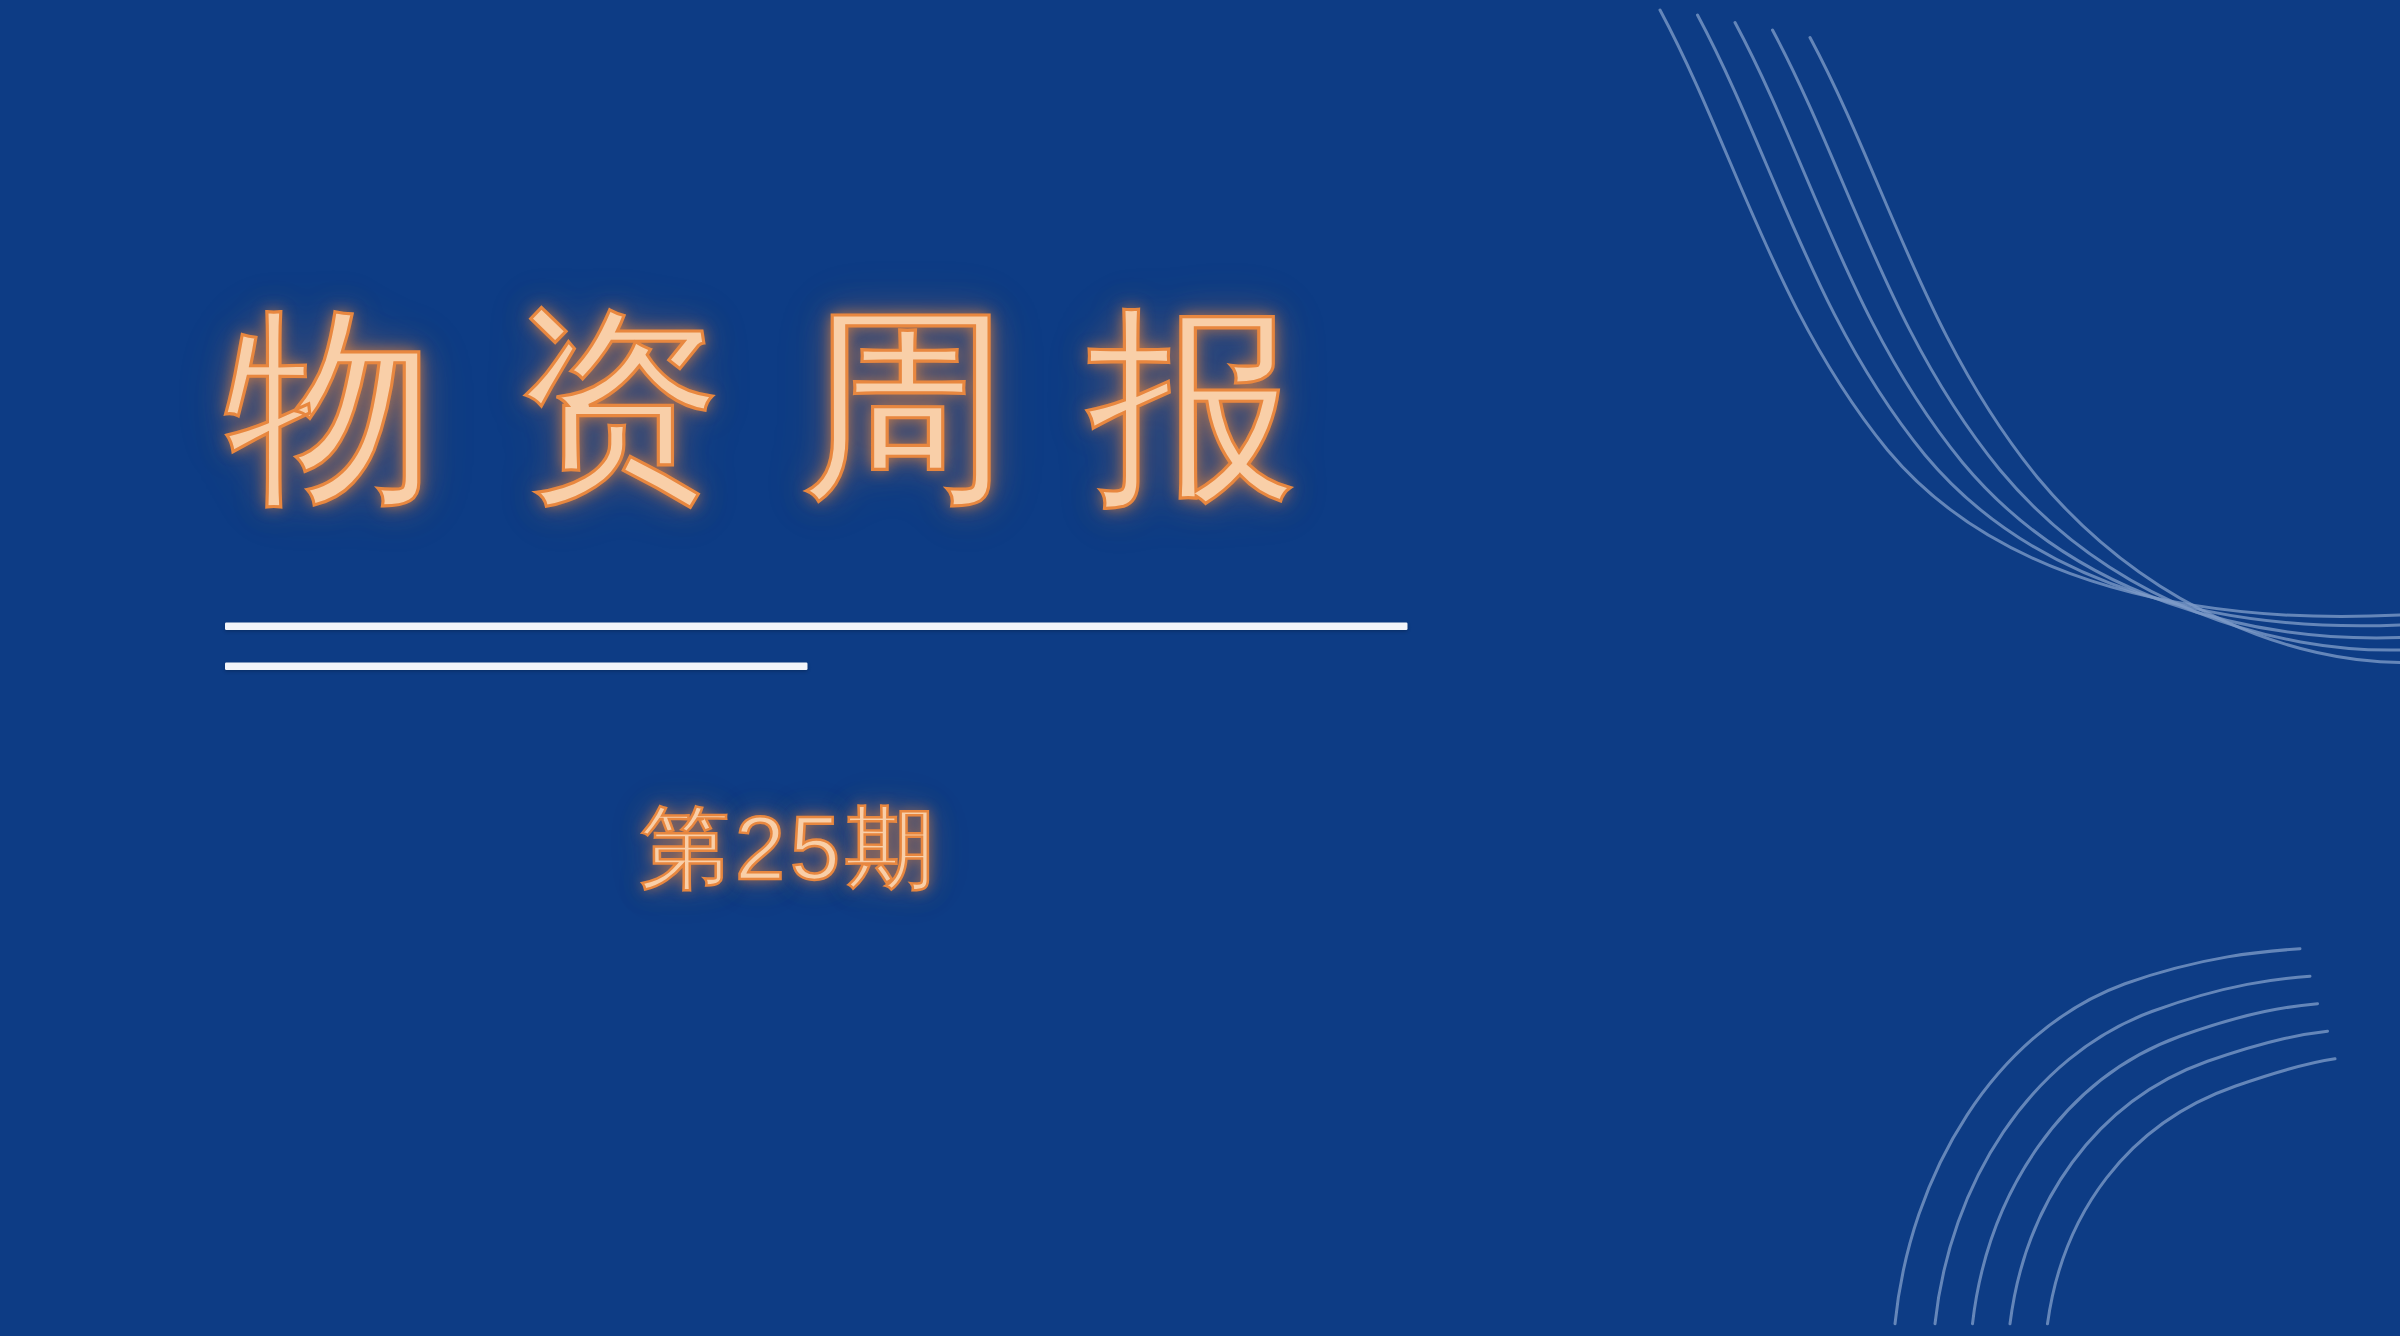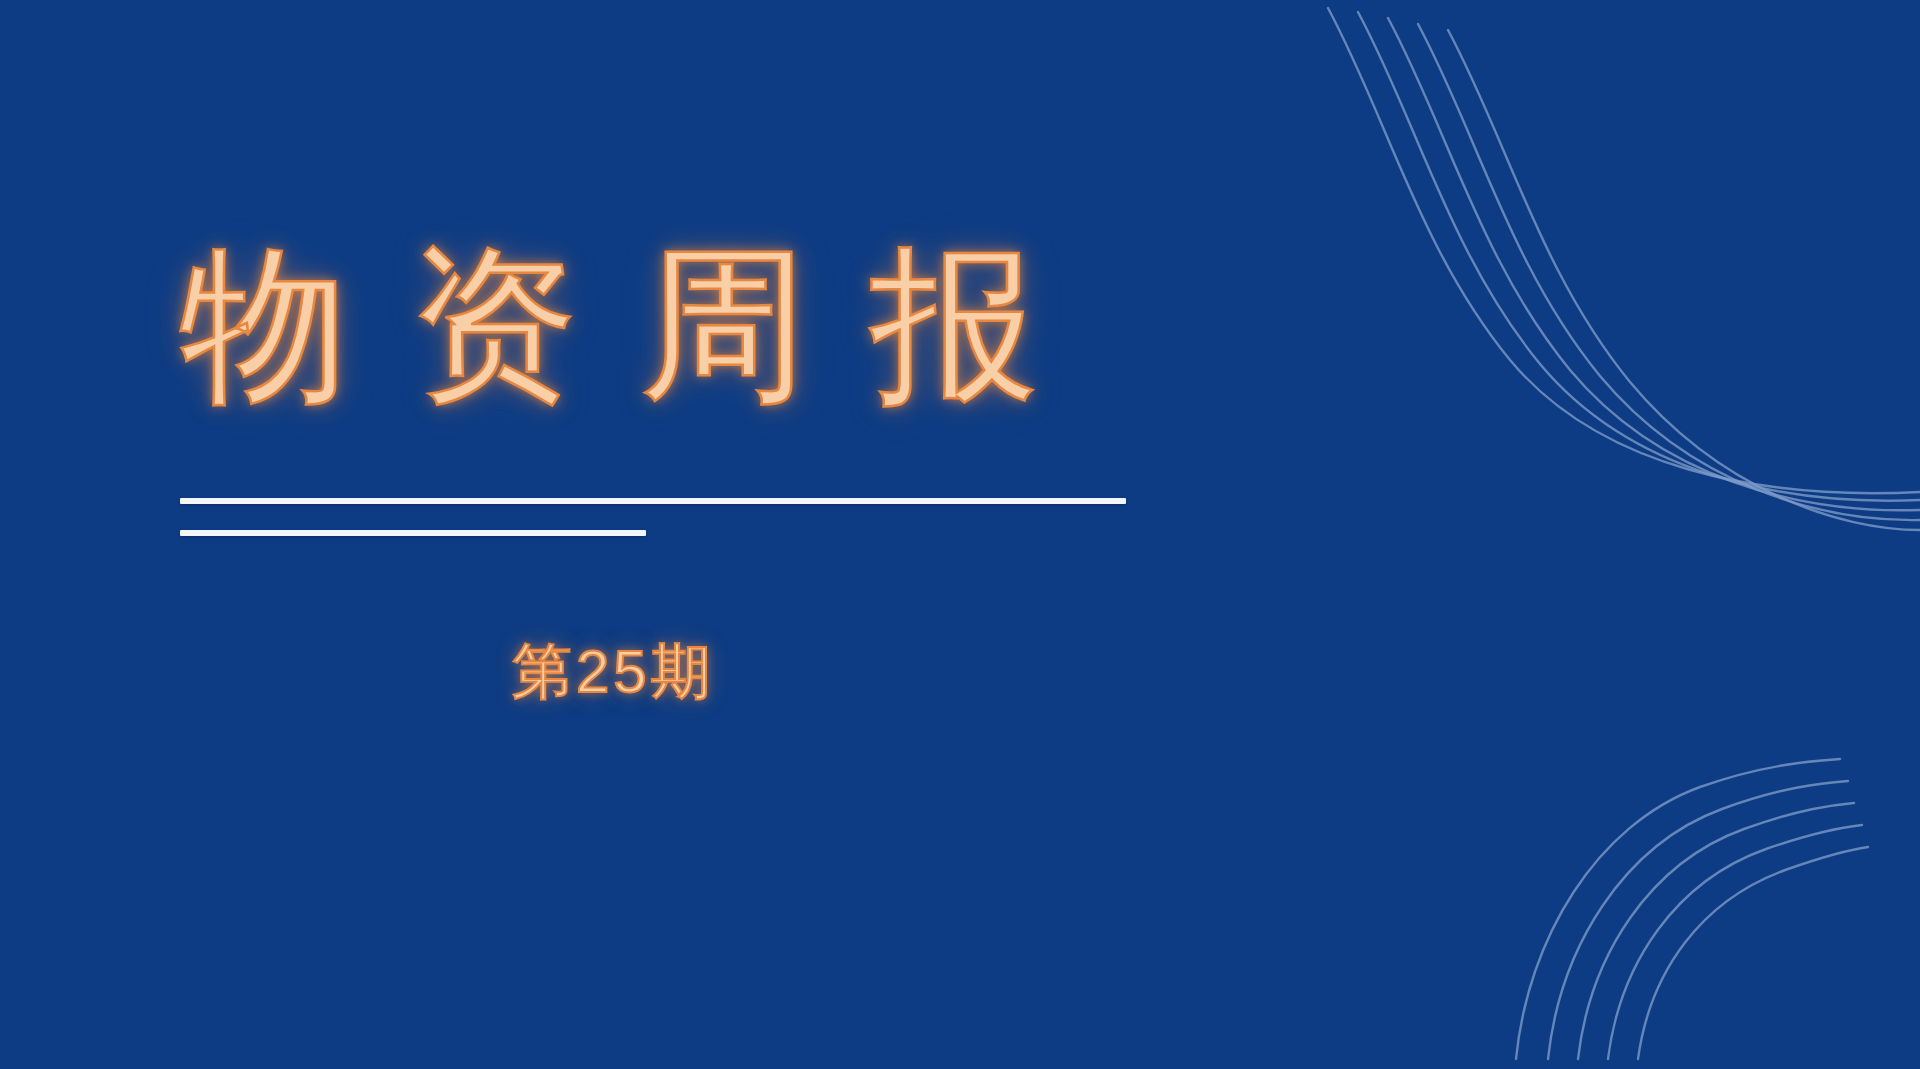--- a/index.html
+++ b/index.html
@@ -90,21 +90,21 @@
     height: 6px;
     margin-top: 26px;
   }
 
   
   .subtitle {
     position: absolute;
     left: 512px;
     top: 636px;
     margin: 0;
-    font-size: 60px;
+    font-size: 72px;
     line-height: 1.2;
     font-weight: 400;
     letter-spacing: 4px;
     white-space: nowrap;
     color: #f9cfa8;
     -webkit-text-stroke: 2px #e8873f;
     text-shadow:
       0 0 10px rgba(232,135,63,0.85),
       0 0 22px rgba(232,135,63,0.45),
       0 0 38px rgba(232,135,63,0.2);

